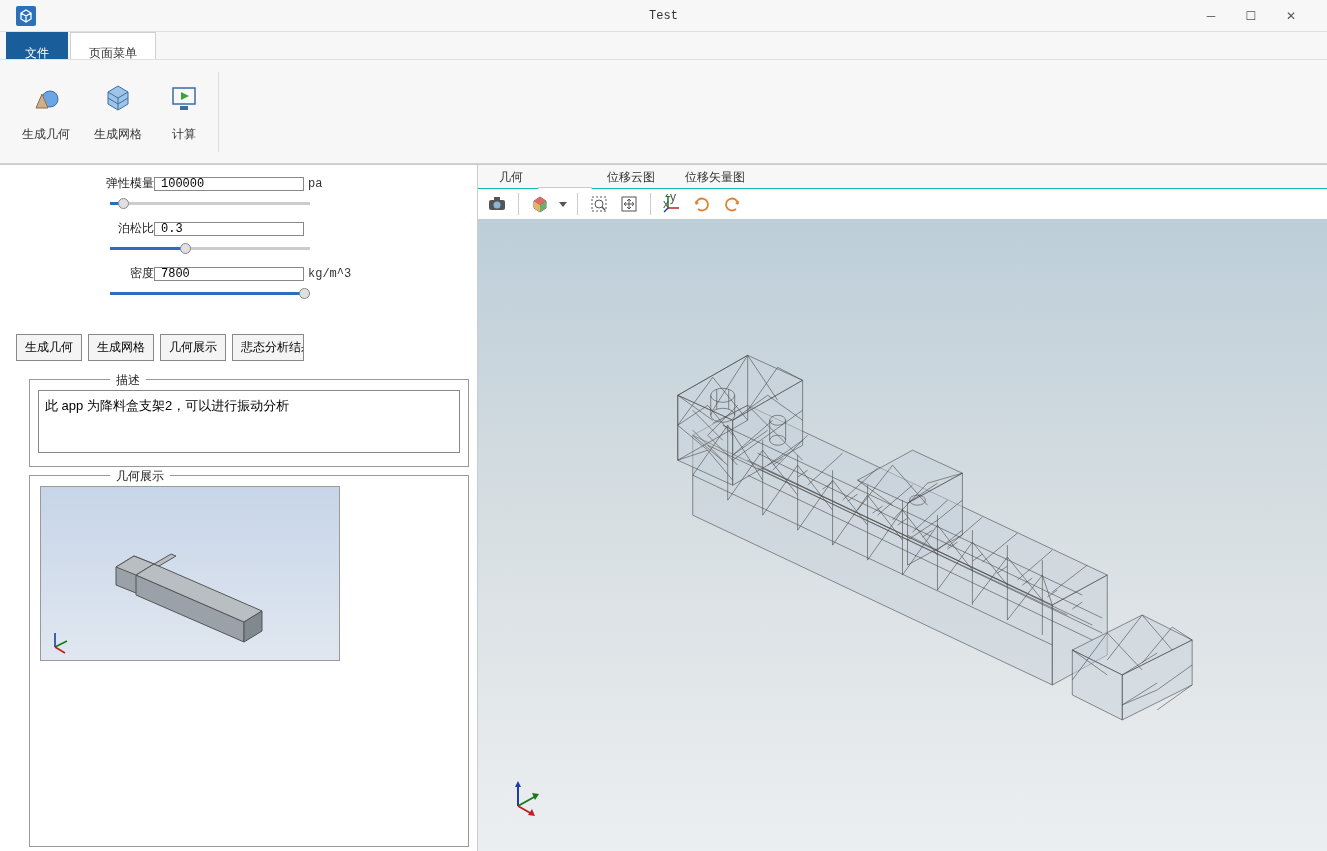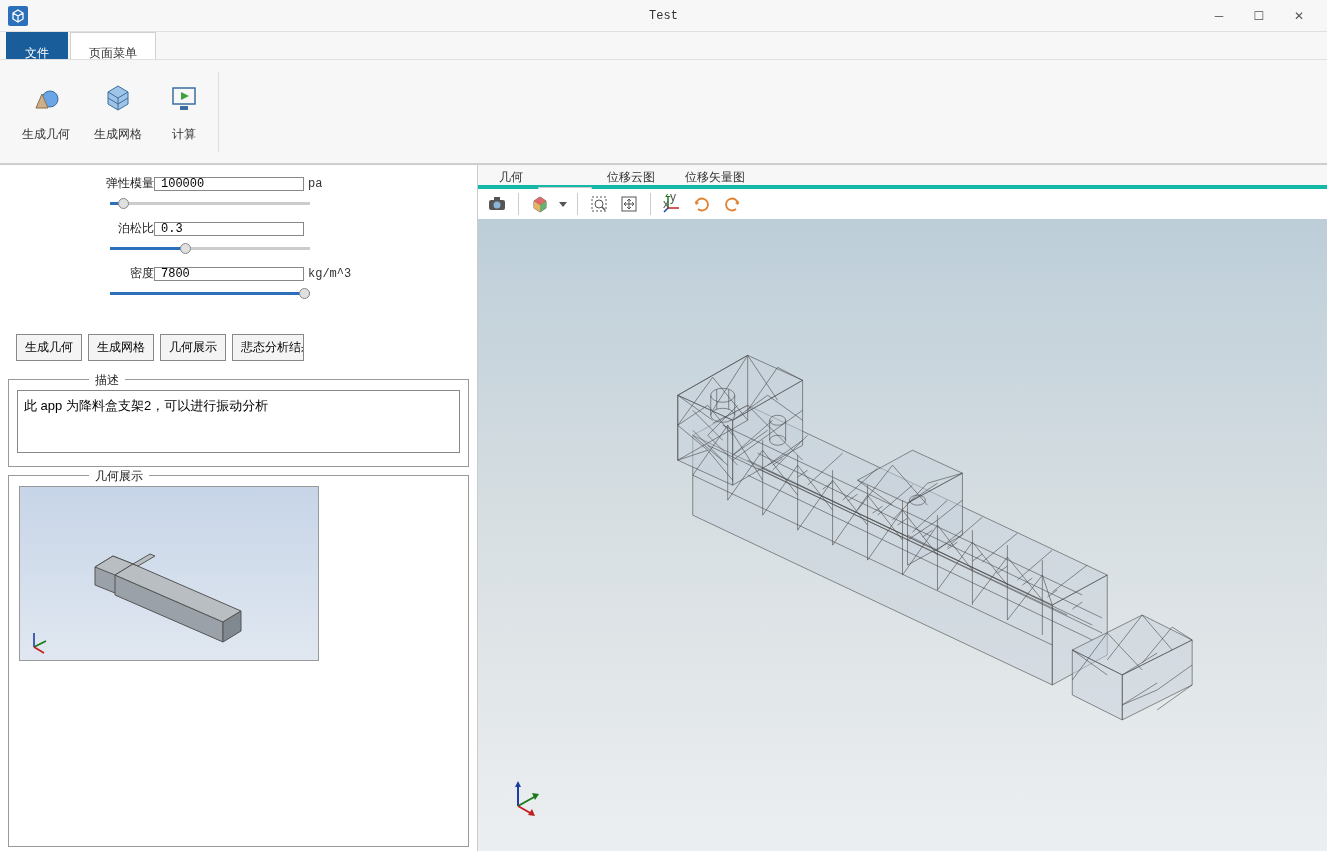--- a/index.html
+++ b/index.html
@@ -15,21 +15,21 @@
       height: 851px;
       overflow: hidden;
     }
     
     .title-bar {
       height: 32px;
       display: flex;
       align-items: center;
       background: #f7f7f7;
       border-bottom: 1px solid #e0e0e0;
-      padding: 0 8px;
+      padding: 0 16px;
       position: relative;
     }
     .title-bar .app-icon {
       width: 20px;
       height: 20px;
       background: #2c6fbb;
       display: flex;
       align-items: center;
       justify-content: center;
       color: #fff;
@@ -205,20 +205,21 @@
       white-space: nowrap;
       overflow: hidden;
     }
 
     
     .group {
       border: 1px solid #999;
       margin-top: 8px;
       padding: 10px 8px;
       position: relative;
+      margin-left: 21px;
     }
     .group-legend {
       position: absolute;
       top: -8px;
       left: 80px;
       background: #fff;
       padding: 0 6px;
       font-family: 'SimSun', serif;
       color: #222;
     }
@@ -239,21 +240,21 @@
       position: relative;
       border: 1px solid #999;
       margin-left: 2px;
     }
 
     
     .view-tabs {
       display: flex;
       height: 24px;
       background: #f7f7f7;
-      border-bottom: 4px solid #14b8a6;
+      border-bottom: 1px solid #14b8a6;
       padding-left: 6px;
       text-align: center;
     }
     .view-tab {
       padding: 3px 14px;
       border: 1px solid transparent;
       cursor: pointer;
       font-family: 'SimSun', serif;
       color: #333;
     }

